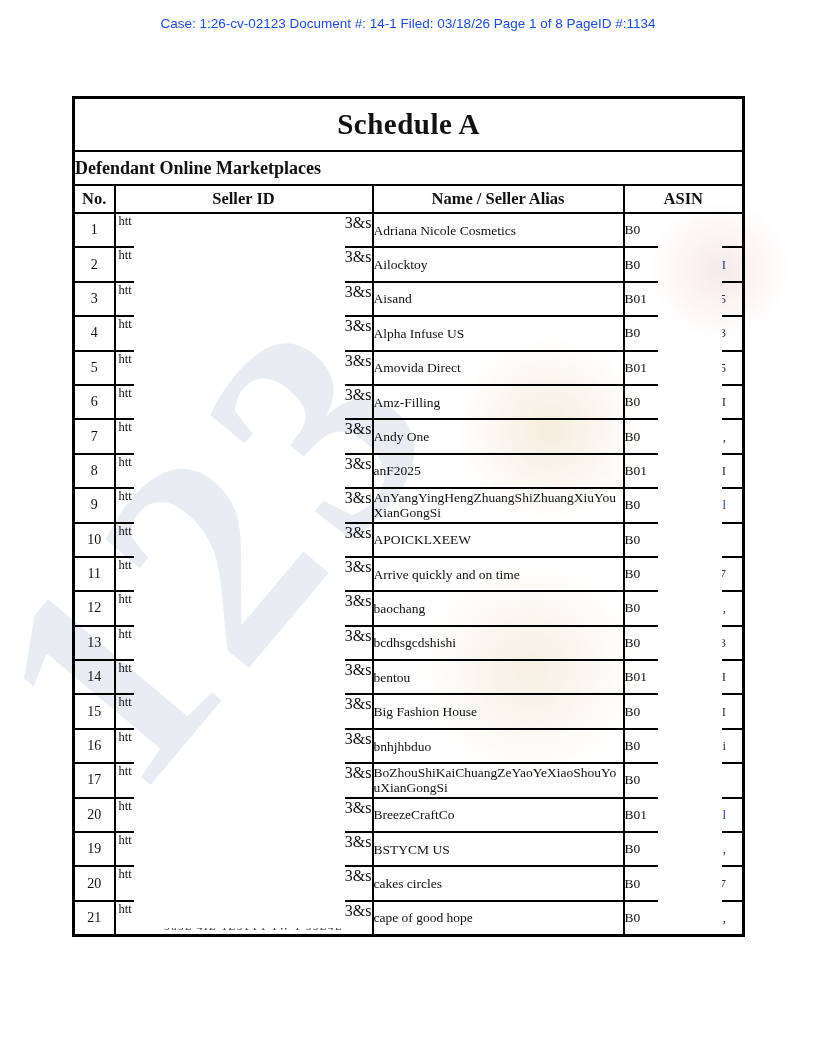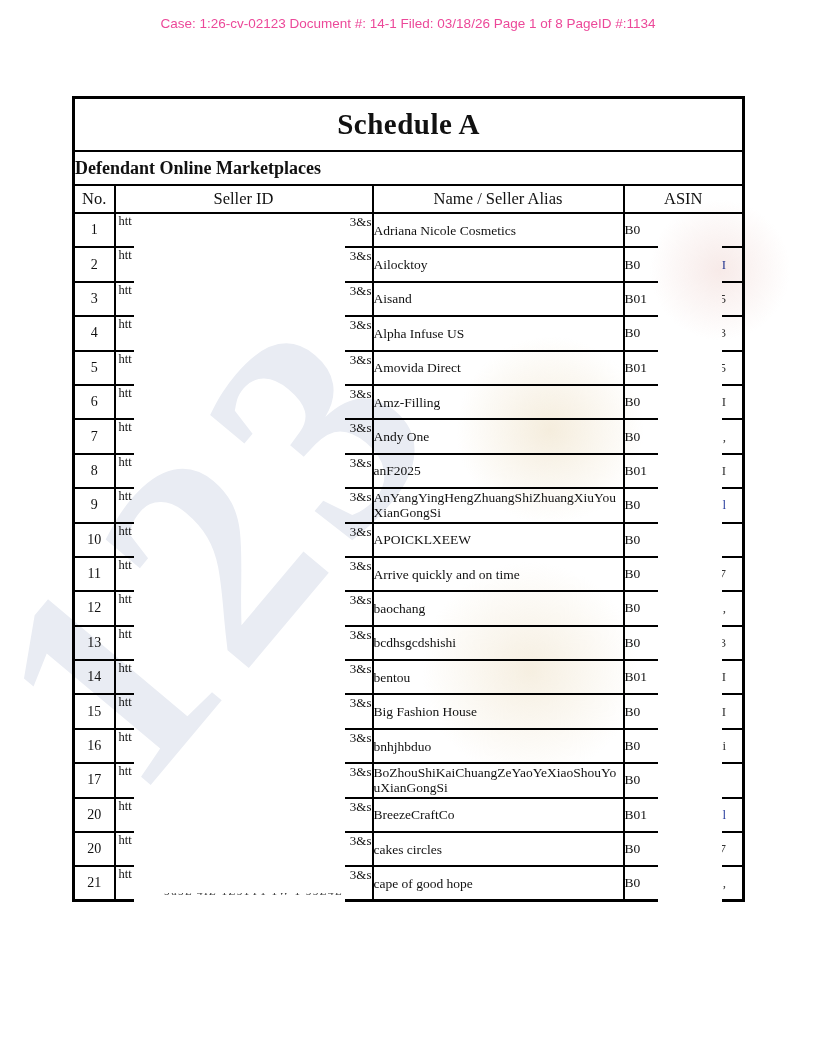--- a/index.html
+++ b/index.html
@@ -1,37 +1,37 @@
 <!DOCTYPE html>
 <html><head>
 <meta charset="utf-8">
 <style>
   html,body{margin:0;padding:0;background:#ffffff;}
   .page{position:relative;width:816px;height:1056px;background:#ffffff;overflow:hidden;
         font-family:"Liberation Serif", serif;color:#111;}
 
   
   .case-header{position:absolute;top:16px;left:0;width:100%;text-align:center;
-        font-family:"Liberation Sans", sans-serif;font-size:13.5px;color:#ec4899;}
+        font-family:"Liberation Sans", sans-serif;font-size:13.5px;color:#1d4ed8;}
 
   
   .sheet{position:absolute;left:72px;top:96px;width:608px;}
   table.schedule{width:670px;border-collapse:collapse;table-layout:fixed;
         border:3px solid #000;}
   table.schedule td,table.schedule th{border:2px solid #000;padding:0;overflow:hidden;}
 
   .title-row td{height:51px;text-align:center;font-weight:bold;font-size:29px;letter-spacing:.5px;}
   .subtitle-row td{height:32px;text-align:left;font-weight:bold;font-size:18px;}
-  .header-row th{height:26px;text-align:center;font-weight:normal;font-size:16.5px;}
+  .header-row th{height:26px;text-align:center;font-weight:bold;font-size:16.5px;}
 
   tr.data-row{height:34.4px;}
   td.c-no{text-align:center;font-size:14px;}
   td.c-seller{position:relative;}
   .frag-l{position:absolute;left:3px;top:0px;font-size:12.5px;z-index:1;white-space:nowrap;}
-  .frag-r{position:absolute;right:0;top:0px;font-size:13px;z-index:1;white-space:nowrap;}
+  .frag-r{position:absolute;right:0;top:0px;font-size:16px;z-index:1;white-space:nowrap;}
   td.c-name{text-align:left;font-size:13.5px;line-height:1.12;padding:1px 6px;
         word-break:break-all;}
   td.c-asin{position:relative;font-size:13.5px;padding-left:9px;vertical-align:middle;}
   .asin-tail{position:absolute;right:16px;top:50%;transform:translateY(-50%);
         font-size:13px;z-index:1;}
 
   
   .redact{position:absolute;background:#ffffff;z-index:2;}
   .redact-seller{left:62px;top:121px;width:211px;height:710px;}
   .redact-asin{left:586px;top:121px;width:64px;height:715px;}
@@ -241,20 +241,29 @@
           <tr class="data-row">
             <td class="c-no">20</td>
             <td class="c-seller">
               <span class="frag-l">htt</span>
               <span class="frag-r">3&amp;s</span>
             </td>
             <td class="c-name">BreezeCraftCo</td>
             <td class="c-asin"><span>B01</span><span class="asin-tail" style="color: rgb(43, 63, 158);">l</span></td>
           </tr>
           <tr class="data-row">
+            <td class="c-no">19</td>
+            <td class="c-seller">
+              <span class="frag-l">htt</span>
+              <span class="frag-r">3&amp;s</span>
+            </td>
+            <td class="c-name">BSTYCM US</td>
+            <td class="c-asin"><span>B0</span><span class="asin-tail" style="color: rgb(51, 51, 51);">,</span></td>
+          </tr>
+          <tr class="data-row">
             <td class="c-no">20</td>
             <td class="c-seller">
               <span class="frag-l">htt</span>
               <span class="frag-r">3&amp;s</span>
             </td>
             <td class="c-name">cakes circles</td>
             <td class="c-asin"><span>B0</span><span class="asin-tail" style="color: rgb(51, 51, 51);">7</span></td>
           </tr>
           <tr class="data-row">
             <td class="c-no">21</td>

